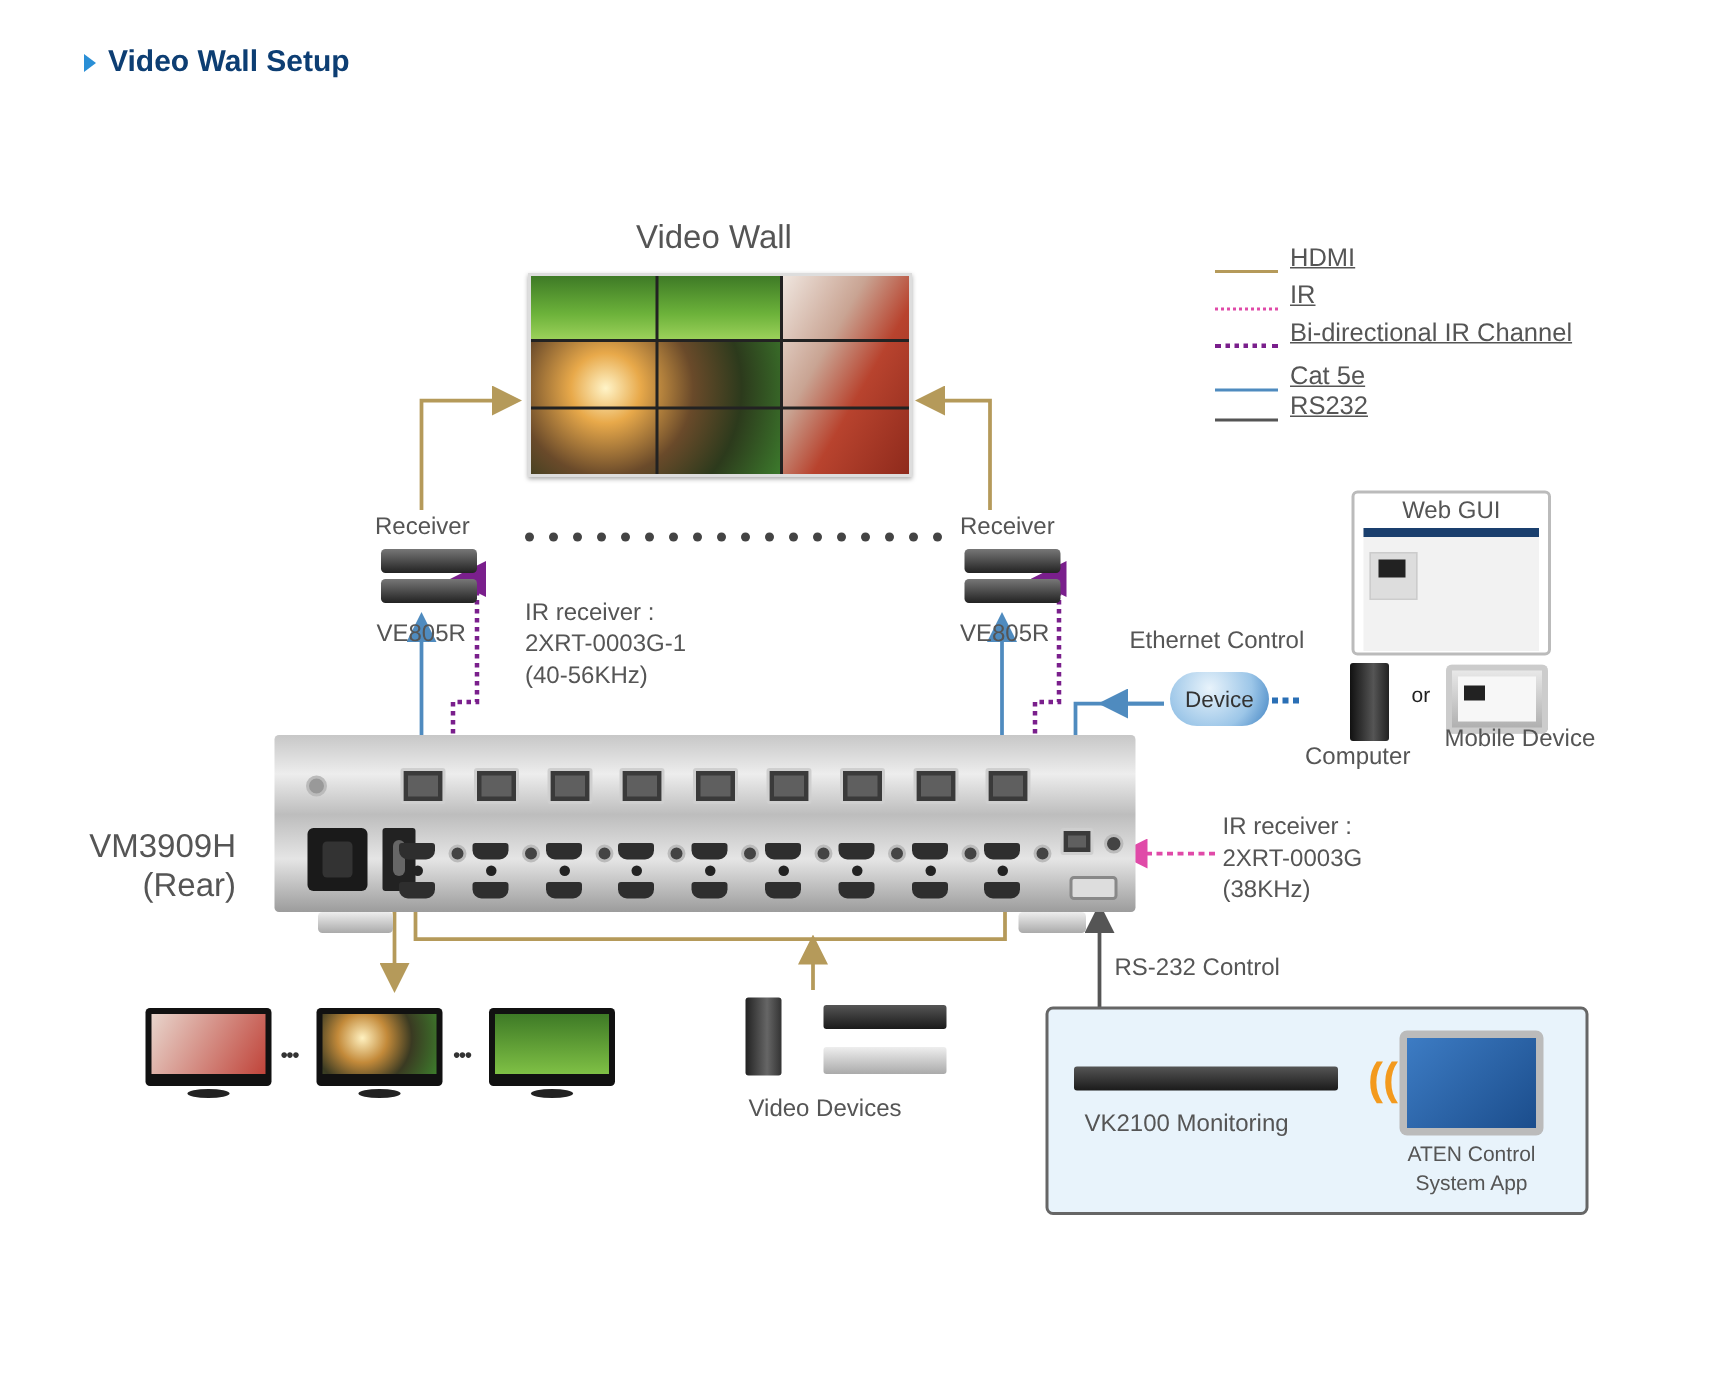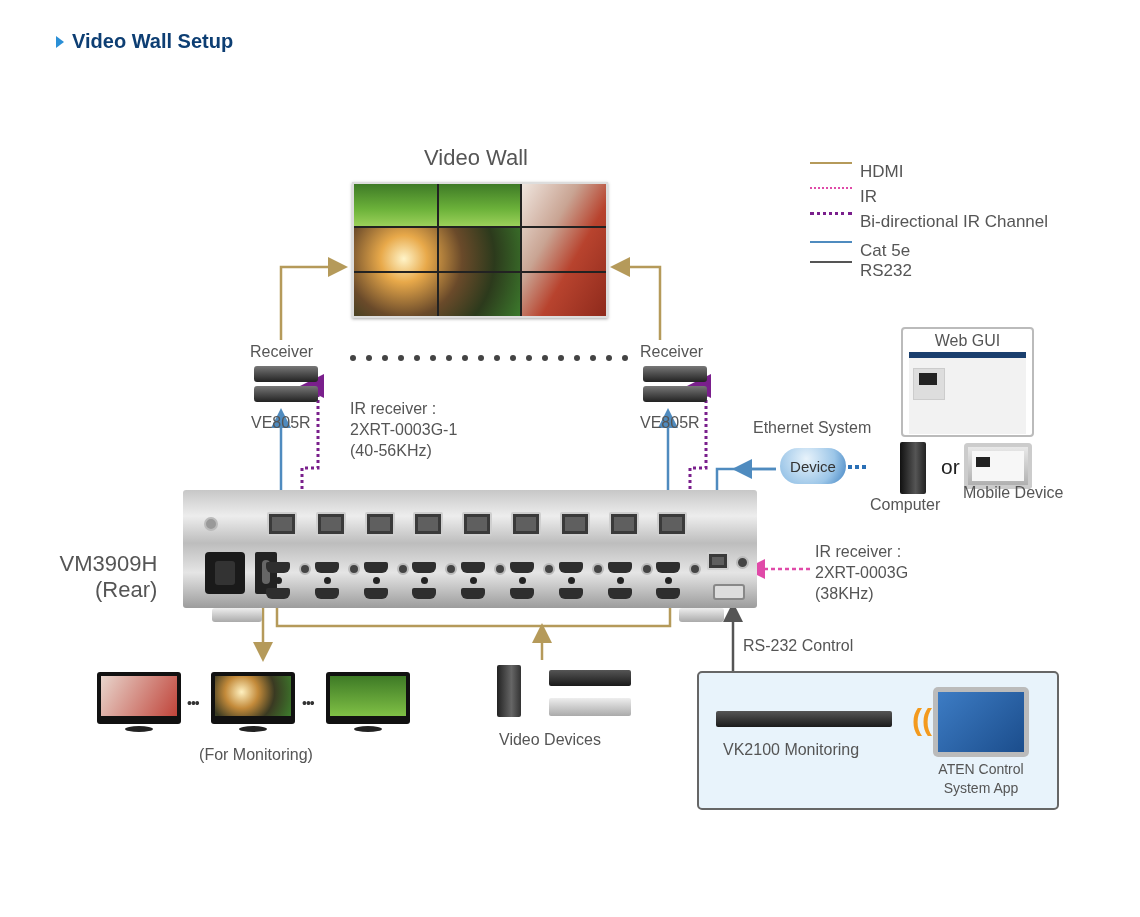--- a/index.html
+++ b/index.html
@@ -2,21 +2,21 @@
 <html><head>
 <meta charset="utf-8">
 <style>
   html, body { margin:0; padding:0; background:#ffffff; }
   body { width:1140px; height:917px; position:relative; overflow:hidden; font-family:"Liberation Sans", sans-serif; color:#555; }
   .abs { position:absolute; }
   .title { left:56px; top:30px; font-weight:bold; font-size:20px; color:#0d3e73; display:flex; align-items:center; gap:8px; }
   .title .tri { width:0; height:0; border-top:6px solid transparent; border-bottom:6px solid transparent; border-left:8px solid #2a8fd6; }
   .lbl { font-size:16px; color:#555; white-space:nowrap; }
   .lbl-lg { font-size:22px; color:#555; }
-  .legend-row { position:absolute; left:810px; display:flex; align-items:flex-start; gap:8px; font-size:17px; color:#555; }
+  .legend-row { position:absolute; left:810px; display:flex; align-items:flex-end; gap:8px; font-size:17px; color:#555;text-decoration:underline; }
   .legend-row .sw { width:42px; height:0; }
   #wall { left:352px; top:182px; width:252px; height:132px; background:#222; border:2px solid #ddd; box-shadow:0 1px 3px #aaa; }
   .tile { position:absolute; }
   .rack { left:183px; top:490px; width:574px; height:118px; border-radius:3px;
           background:linear-gradient(180deg,#c7c7c7 0%,#ededed 22%,#bdbdbd 45%,#e5e5e5 70%,#9c9c9c 100%); }
   .rj45 { position:absolute; width:26px; height:20px; background:#5f5f5f; border:2px solid #cfcfcf; border-radius:2px; box-shadow:inset 0 0 0 3px #3a3a3a; }
   .hdmi { position:absolute; width:24px; height:11px; background:#2e2e2e; border-radius:2px 2px 6px 6px; }
   .jack { position:absolute; width:8px; height:8px; border-radius:50%; background:#444; border:2px solid #bbb; }
   .screw { position:absolute; width:7px; height:7px; border-radius:50%; background:#222; }
   .foot { position:absolute; height:14px; background:linear-gradient(180deg,#eee,#aaa); border-radius:3px; }
@@ -142,35 +142,35 @@
 <div class="abs" style="left:643px;top:366px;width:64px;height:16px;background:linear-gradient(#777,#222);border-radius:3px"></div>
 <div class="abs" style="left:643px;top:386px;width:64px;height:16px;background:linear-gradient(#777,#222);border-radius:3px"></div>
 <div class="abs lbl" style="left:640px;top:414px">VE805R</div>
 
 <div class="abs lbl" style="left:350px;top:398px;line-height:21px">
   <div>IR receiver :</div>
   <div>2XRT-0003G-1</div>
   <div>(40-56KHz)</div>
 </div>
 
-<div class="abs lbl" style="left:753px;top:419px">Ethernet System</div>
+<div class="abs lbl" style="left:753px;top:419px">Ethernet Control</div>
 <div class="abs" style="left:780px;top:448px;width:66px;height:36px;border-radius:18px;background:radial-gradient(circle at 40% 30%,#e8f3fb,#9cc6e8 60%,#3f82c2);display:flex;align-items:center;justify-content:center;font-size:15px;color:#333">
   <span>Device</span>
 </div>
 
 <div class="abs webgui">
   <div style="text-align:center;font-size:16px;color:#555;margin-top:3px">Web GUI</div>
   <div style="margin:2px 6px;height:76px;background:#f2f2f2;border-top:6px solid #1a3f6e;position:relative">
     <div style="position:absolute;left:4px;top:10px;width:30px;height:30px;background:#ddd;border:1px solid #ccc"></div>
     <div style="position:absolute;left:10px;top:15px;width:18px;height:12px;background:#222"></div>
   </div>
 </div>
 
 <div class="abs" style="left:900px;top:442px;width:26px;height:52px;background:linear-gradient(90deg,#111,#555 60%,#222);border-radius:2px"></div>
-<div class="abs lbl" style="left:941px;top:455px;font-size:21px;color:#222">or</div>
+<div class="abs lbl" style="left:941px;top:455px;font-size:14px;color:#222">or</div>
 <div class="abs" style="left:964px;top:443px;width:68px;height:46px;background:linear-gradient(#eee,#aaa);border-radius:4px;box-shadow:inset 0 0 0 4px #ccc">
   <div style="position:absolute;left:8px;top:8px;width:52px;height:30px;background:#f7f7f7"></div>
   <div style="position:absolute;left:12px;top:14px;width:14px;height:10px;background:#222"></div>
 </div>
 <div class="abs lbl" style="left:870px;top:496px">Computer</div>
 <div class="abs lbl" style="left:963px;top:484px">Mobile Device</div>
 
 <div class="abs lbl-lg" style="left:58px;top:551px;text-align:right;line-height:26px;font-size:22px">
   <div>VM3909H</div>
   <div style="padding-left:37px">(Rear)</div>
@@ -253,21 +253,20 @@
 <div class="monitor" style="left:211px;top:672px">
     <div class="scr" style="background:radial-gradient(circle at 35% 40%,#fff1c0,#c38a3a 30%,#3a3a22 60%,#3d7d2c)"></div>
     <div class="stand"></div>
   </div>
 <div class="abs" style="left:302px;top:695px;font-size:14px;color:#333;letter-spacing:-1px">•••</div>
 <div class="monitor" style="left:326px;top:672px">
     <div class="scr" style="background:linear-gradient(180deg,#3e7a26,#7fc045)"></div>
     <div class="stand"></div>
   </div>
 <div class="abs lbl" style="left:158px;top:743px;text-align:center;line-height:24px;width:196px">
-  <div>(For Monitoring)</div>
 </div>
 
 <div class="abs" style="left:497px;top:665px;width:24px;height:52px;background:linear-gradient(90deg,#222,#666 60%,#333);border-radius:2px"></div>
 <div class="abs" style="left:549px;top:670px;width:82px;height:16px;background:linear-gradient(#555,#1a1a1a);border-radius:2px"></div>
 <div class="abs" style="left:549px;top:698px;width:82px;height:18px;background:linear-gradient(#eee,#aaa);border-radius:2px"></div>
 <div class="abs lbl" style="left:499px;top:731px">Video Devices</div>
 
 <div class="abs lbl" style="left:743px;top:637px">RS-232 Control</div>
 
 <div class="abs vkbox">

